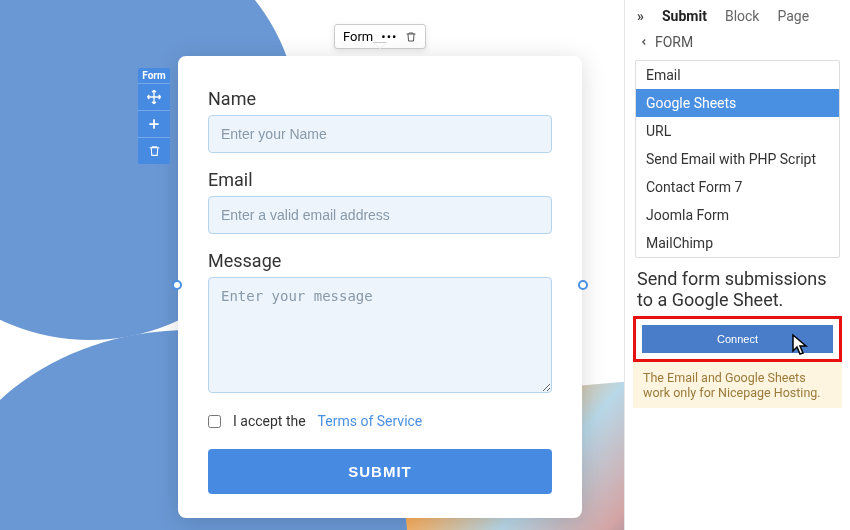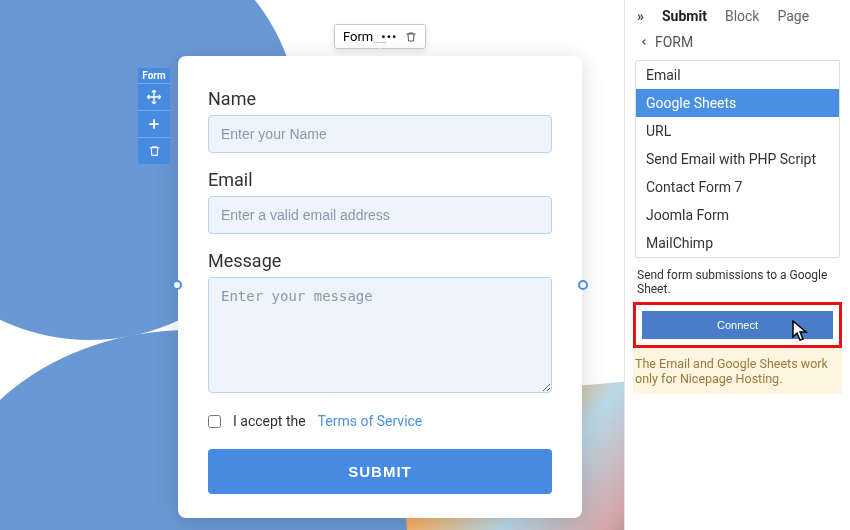--- a/index.html
+++ b/index.html
@@ -28,25 +28,25 @@
 .chk-row a { color: #4a90e2; text-decoration: none; }
 .submit-btn { width: 100%; padding: 14px; background: #478ae2; color: #fff; border: none; border-radius: 4px; font-size: 15px; font-weight: bold; letter-spacing: 1px; cursor: pointer; }
 .panel { position: absolute; right: 0; top: 0; width: 226px; height: 530px; background: #fff; border-left: 1px solid #e5e5e5; }
 .panel-tabs { display: flex; align-items: center; padding: 8px 12px 10px; gap: 18px; font-size: 14px; color: #666; }
 .panel-tabs .exp { font-weight: bold; color: #444; }
 .panel-tabs .active { font-weight: bold; color: #222; }
 .panel-back { display: flex; align-items: center; gap: 6px; padding: 0 14px 10px; font-size: 14px; color: #555; }
 .integ-list { margin: 0 10px; border: 1px solid #ddd; border-radius: 2px; }
 .integ-item { padding: 6px 10px; font-size: 14px; color: #333; cursor: pointer; }
 .integ-item.sel { background: #4a90e2; color: #fff; }
-.helper { padding: 10px 12px 6px; font-size: 12px; color: #333; }
+.helper { padding: 10px 12px 6px; font-size: 18px; color: #333; }
 .connect-wrap { margin: 0 8px; border: 3px solid #e91010; padding: 6px; }
 .connect-btn { width: 100%; background: #4a7dc9; color: #fff; border: none; padding: 8px; font-size: 11px; cursor: pointer; position: relative; }
 .cursor-arrow { position: absolute; right: 22px; top: 8px; pointer-events: none; }
-.note { margin: 0 8px 8px; background: #fdf5e0; padding: 8px 2px; font-size: 12.5px; color: #9b7a3a; }
+.note { margin: 0 8px 8px; background: #fdf5e0; padding: 8px 10px; font-size: 12.5px; color: #9b7a3a; }
 svg { display: block; }
 </style>
 </head>
 <body>
 
 <div class="canvas">
   <div class="bg-shape1"></div>
   <div class="bg-shape2"></div>
   <div class="bg-photo"></div>
 

